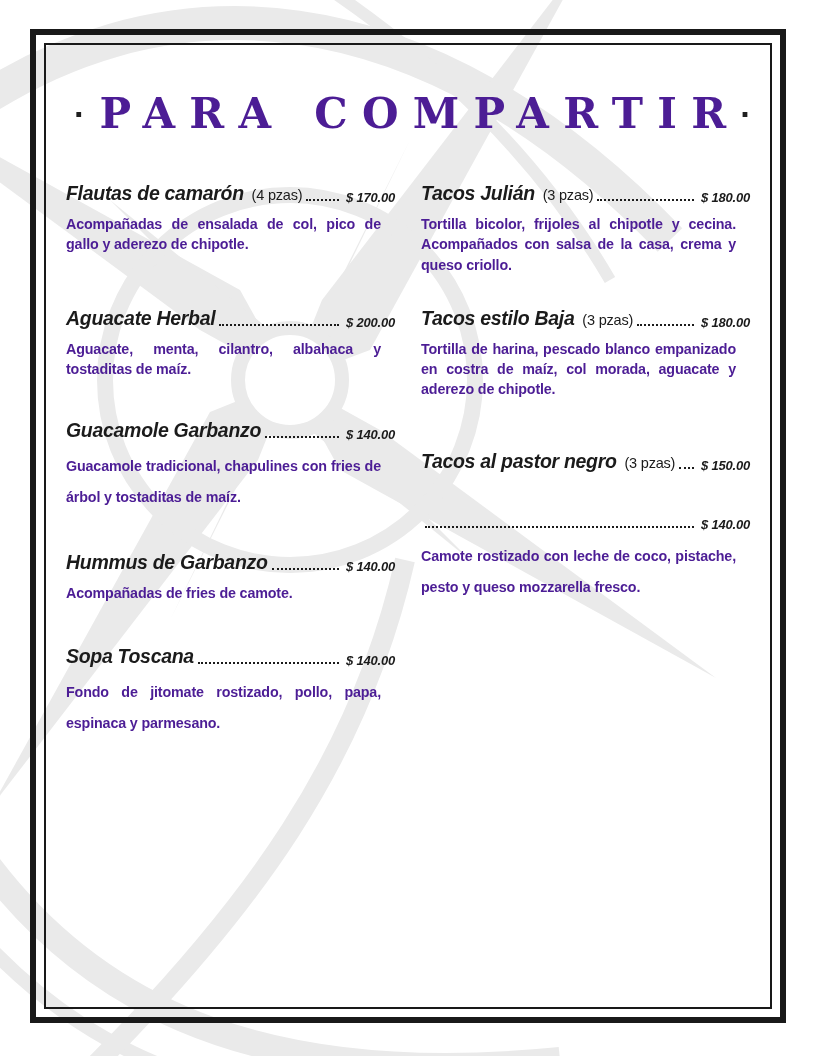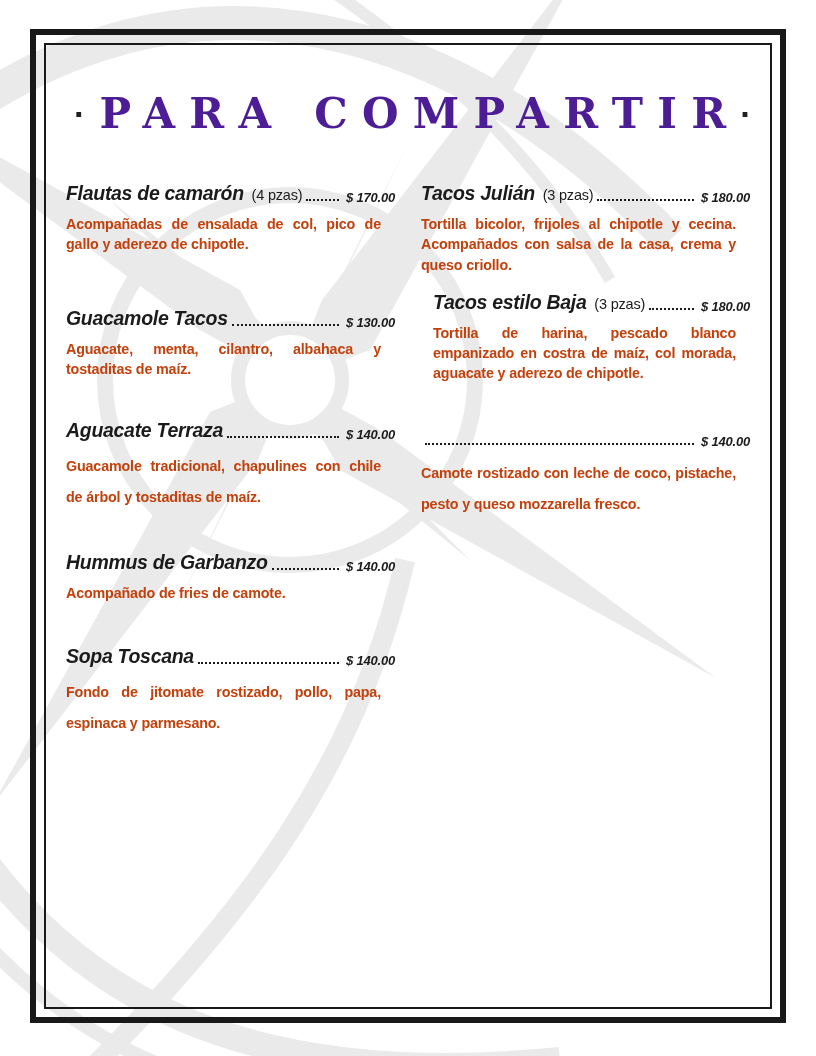--- a/index.html
+++ b/index.html
@@ -38,29 +38,29 @@
   .item-name { font-weight: 700; font-style: italic; font-size: 19.5px;
                letter-spacing: -0.3px; white-space: nowrap; color: #1b1b1b; }
   .item-qty { font-weight: 400; font-style: normal; font-size: 14.5px;
               letter-spacing: -0.2px; margin-left: 4px; white-space: nowrap; }
   .leader { flex: 1; min-width: 10px; border-bottom: 2px dotted #1b1b1b;
             margin: 0 5px 4px 4px; }
   .item-price { font-weight: 700; font-style: italic; font-size: 13px;
                 letter-spacing: -0.2px; white-space: nowrap; margin-left: 2px; }
   .item-desc { margin-top: 9px; font-weight: 700; font-size: 14.3px;
                letter-spacing: -0.15px; line-height: 1.42; text-align: justify;
-               color: #c2410c; padding-right: 14px; }
+               color: #4c1d95; padding-right: 14px; }
 
   
   #col-0 .item:nth-child(1) { margin-bottom: 52px; }
   #col-0 .item:nth-child(2) { margin-bottom: 40px; }
   #col-0 .item:nth-child(3) { margin-bottom: 38px; }
   #col-0 .item:nth-child(4) { margin-bottom: 42px; }
-  #col-1 .item:nth-child(1) { margin-bottom: 16px; }
-  #col-1 .item:nth-child(2) { margin-bottom: 50px; margin-left: 12px; }
+  #col-1 .item:nth-child(1) { margin-bottom: 32px; }
+  #col-1 .item:nth-child(2) { margin-bottom: 50px; }
   #col-1 .item:nth-child(3) { margin-bottom: 44px; }
 
   
   #col-0 .item:nth-child(3) .item-desc,
   #col-0 .item:nth-child(5) .item-desc,
   #col-1 .item:nth-child(4) .item-desc { line-height: 2.15; }
 </style>
 </head>
 <body>
 
@@ -105,43 +105,43 @@
     <div class="item-head">
       <span class="item-name"><span>Flautas de camarón</span><span class="item-qty"> (4 pzas)</span></span>
       <span class="leader"></span>
       <span class="item-price">$ 170.00</span>
     </div>
     <p class="item-desc">Acompañadas de ensalada de col, pico de gallo y aderezo de chipotle.</p>
   </div>
 
   <div class="item">
     <div class="item-head">
-      <span class="item-name"><span>Guacamole Tacos</span></span>
+      <span class="item-name"><span>Aguacate Herbal</span></span>
       <span class="leader"></span>
-      <span class="item-price">$ 130.00</span>
+      <span class="item-price">$ 200.00</span>
     </div>
     <p class="item-desc">Aguacate, menta, cilantro, albahaca y tostaditas de maíz.</p>
   </div>
 
   <div class="item">
     <div class="item-head">
-      <span class="item-name"><span>Aguacate Terraza</span></span>
+      <span class="item-name"><span>Guacamole Garbanzo</span></span>
       <span class="leader"></span>
       <span class="item-price">$ 140.00</span>
     </div>
-    <p class="item-desc">Guacamole tradicional, chapulines con chile de árbol y tostaditas de maíz.</p>
+    <p class="item-desc">Guacamole tradicional, chapulines con fries de árbol y tostaditas de maíz.</p>
   </div>
 
   <div class="item">
     <div class="item-head">
       <span class="item-name"><span>Hummus de Garbanzo</span></span>
       <span class="leader"></span>
       <span class="item-price">$ 140.00</span>
     </div>
-    <p class="item-desc">Acompañado de fries de camote.</p>
+    <p class="item-desc">Acompañadas de fries de camote.</p>
   </div>
 
   <div class="item">
     <div class="item-head">
       <span class="item-name"><span>Sopa Toscana</span></span>
       <span class="leader"></span>
       <span class="item-price">$ 140.00</span>
     </div>
     <p class="item-desc">Fondo de jitomate rostizado, pollo, papa, espinaca y parmesano.</p>
   </div>
@@ -159,20 +159,25 @@
   <div class="item">
     <div class="item-head">
       <span class="item-name"><span>Tacos estilo Baja</span><span class="item-qty"> (3 pzas)</span></span>
       <span class="leader"></span>
       <span class="item-price">$ 180.00</span>
     </div>
     <p class="item-desc">Tortilla de harina, pescado blanco empanizado en costra de maíz, col morada, aguacate y aderezo de chipotle.</p>
   </div>
 
   <div class="item">
+    <div class="item-head">
+      <span class="item-name"><span>Tacos al pastor negro</span><span class="item-qty"> (3 pzas)</span></span>
+      <span class="leader"></span>
+      <span class="item-price">$ 150.00</span>
+    </div>
   </div>
 
   <div class="item">
     <div class="item-head">
       <span class="leader"></span>
       <span class="item-price">$ 140.00</span>
     </div>
     <p class="item-desc">Camote rostizado con leche de coco, pistache, pesto y queso mozzarella fresco.</p>
   </div>
 </div>

